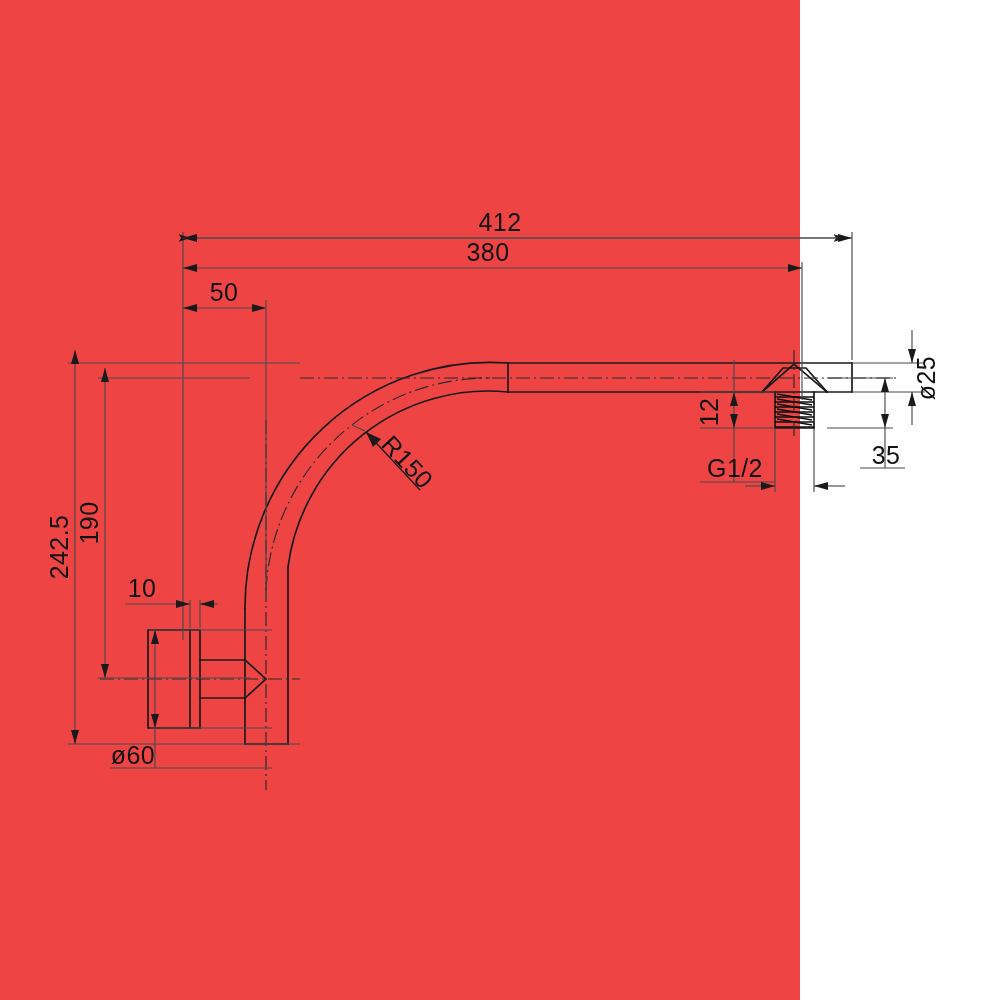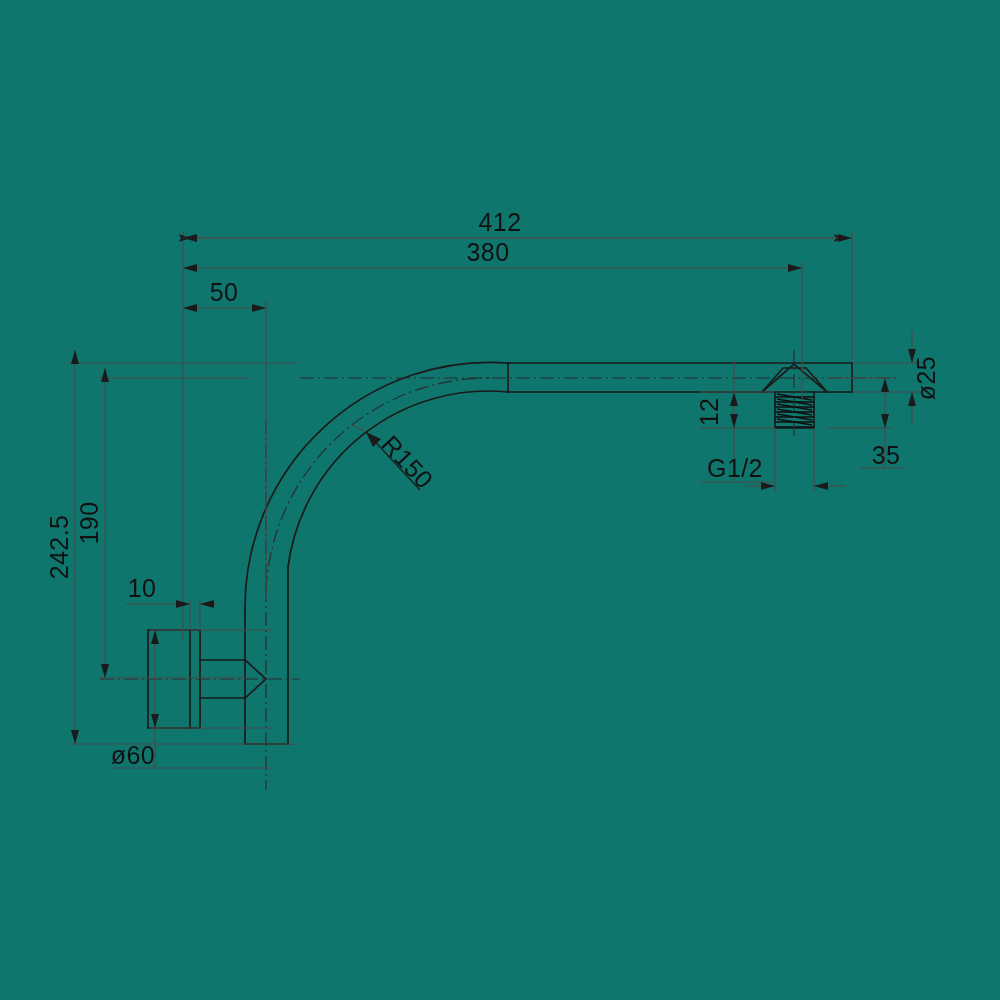--- a/index.html
+++ b/index.html
@@ -9,23 +9,23 @@
     background: #ffffff;
   }
   body {
     width: 1000px;
     height: 1000px;
     font-family: "Liberation Sans", sans-serif;
     overflow: hidden;
   }
   #drawing-root {
     position: relative;
-    width: 1000px;
+    width: 800px;
     height: 1000px;
-    background: #0f766e;
+    background: #ef4444;
   }
   svg.cad {
     display: block;
     width: 1000px;
     height: 1000px;
   }
   .obj-line {
     stroke: #1a1a1a;
     stroke-width: 1.7;
     fill: none;

